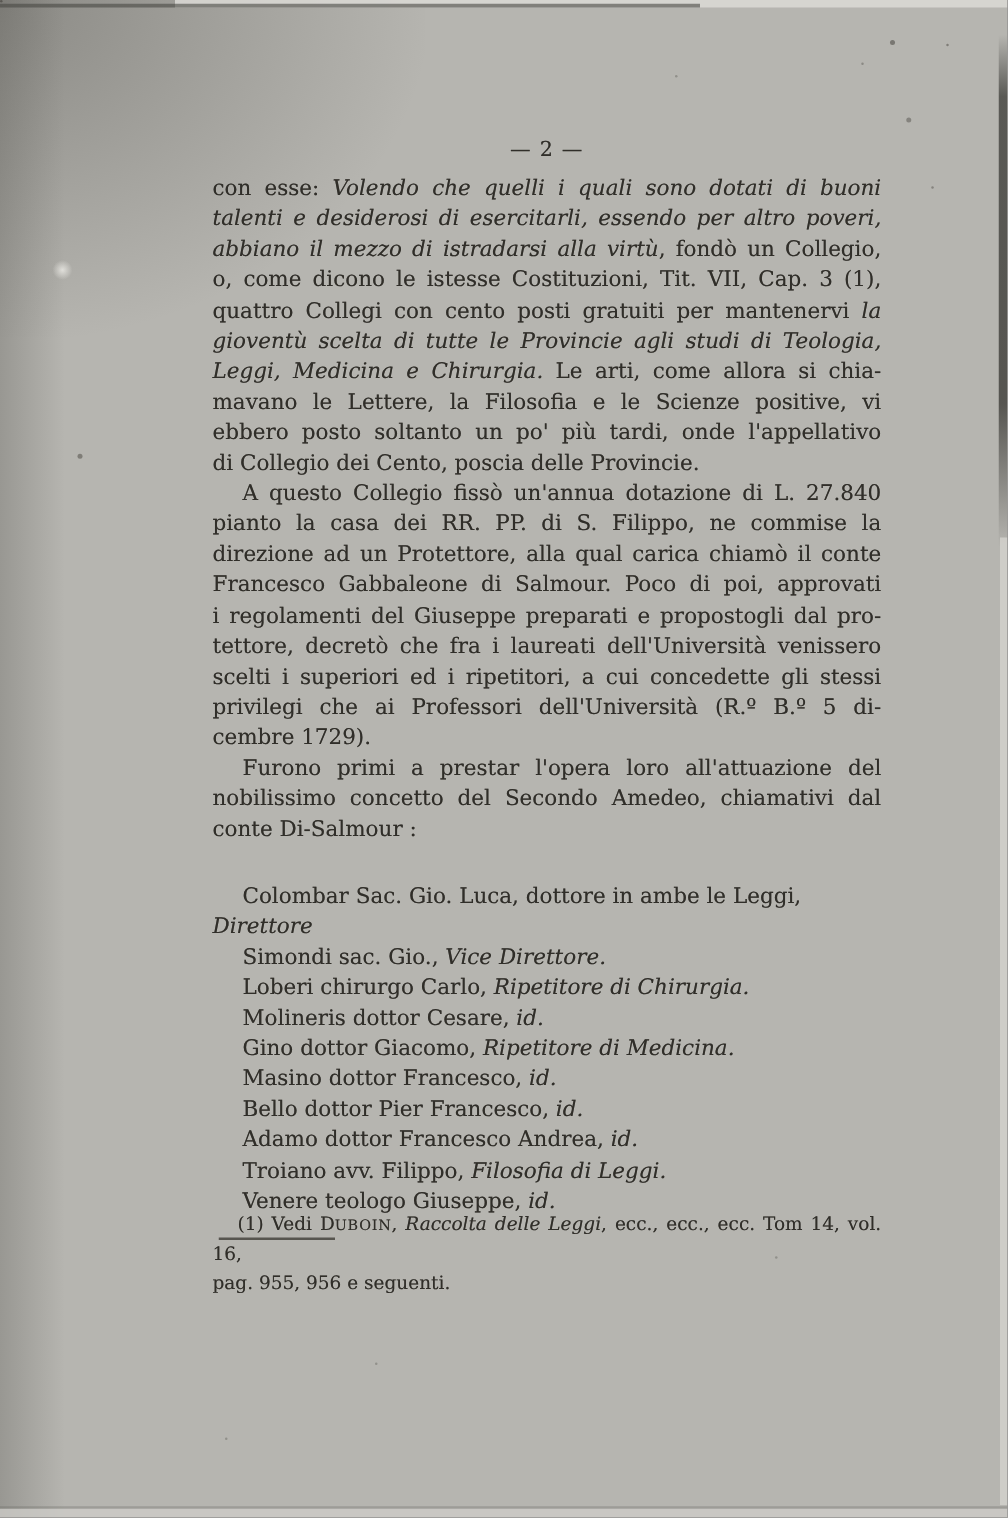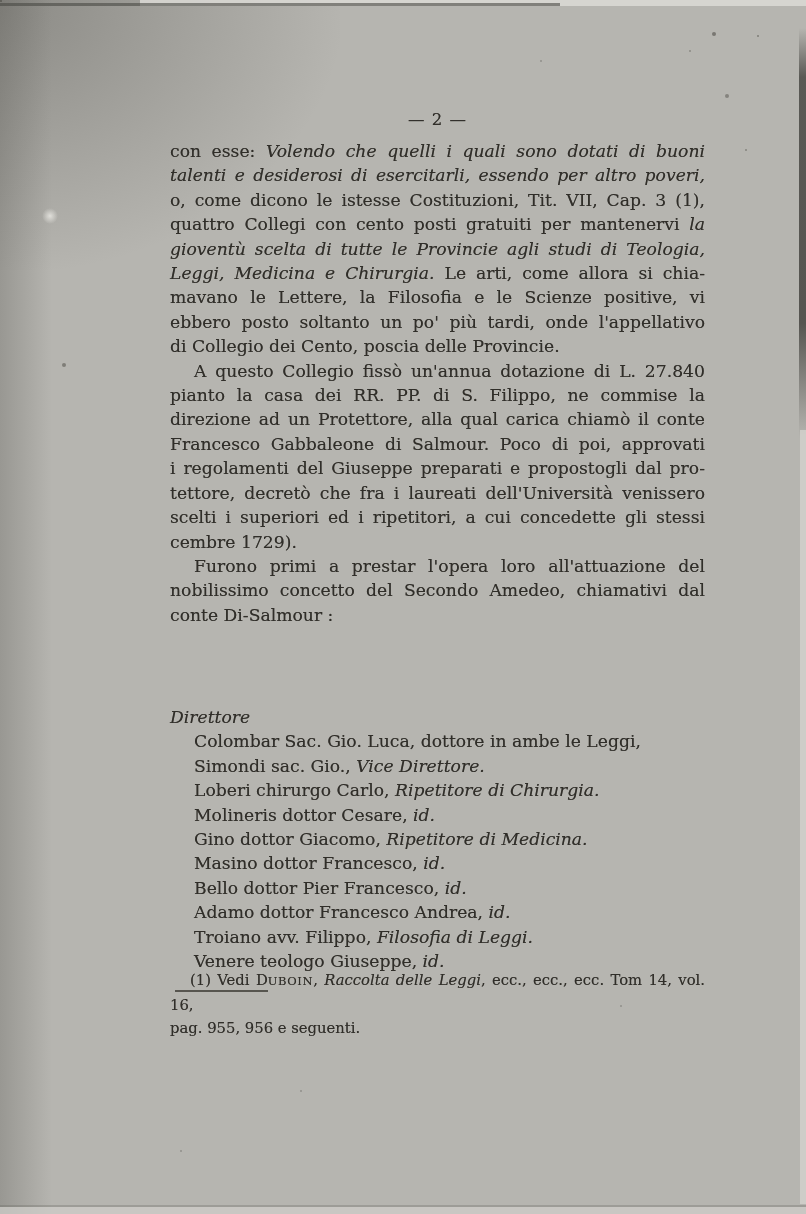--- a/index.html
+++ b/index.html
@@ -70,42 +70,44 @@
   <div class="fx fx-bottom-line"></div>
   <div class="fx fx-bottom-strip"></div>
   <div class="fx fx-white-spot"></div>
   <div class="fx fx-specks"></div>
 
   <div class="pagenum">— 2 —</div>
 
   <div class="textcol" id="main-block">
       <div class="line j"><span>con esse: </span><span class="it">Volendo che quelli i quali sono dotati di buoni</span></div>
       <div class="line j"><span class="it">talenti e desiderosi di esercitarli, essendo per altro poveri,</span></div>
+      <div class="line j"><span class="it">abbiano il mezzo di istradarsi alla virtù</span><span>, fondò un Collegio,</span></div>
       <div class="line j"><span>o, come dicono le istesse Costituzioni, Tit. VII, Cap. 3 (1),</span></div>
       <div class="line j"><span>quattro Collegi con cento posti gratuiti per mantenervi </span><span class="it">la</span></div>
       <div class="line j"><span class="it">gioventù scelta di tutte le Provincie agli studi di Teologia,</span></div>
       <div class="line j"><span class="it">Leggi, Medicina e Chirurgia.</span><span> Le arti, come allora si chia-</span></div>
       <div class="line j"><span>mavano le Lettere, la Filosofia e le Scienze positive, vi</span></div>
       <div class="line j"><span>ebbero posto soltanto un po' più tardi, onde l'appellativo</span></div>
       <div class="line"><span>di Collegio dei Cento, poscia delle Provincie.</span></div>
       <div class="line ind j"><span>A questo Collegio fissò un'annua dotazione di L. 27.840</span></div>
       <div class="line j"><span>pianto la casa dei RR. PP. di S. Filippo, ne commise la</span></div>
       <div class="line j"><span>direzione ad un Protettore, alla qual carica chiamò il conte</span></div>
       <div class="line j"><span>Francesco Gabbaleone di Salmour. Poco di poi, approvati</span></div>
       <div class="line j"><span>i regolamenti del Giuseppe preparati e propostogli dal pro-</span></div>
       <div class="line j"><span>tettore, decretò che fra i laureati dell'Università venissero</span></div>
       <div class="line j"><span>scelti i superiori ed i ripetitori, a cui concedette gli stessi</span></div>
+      <div class="line j"><span>privilegi che ai Professori dell'Università (R.º B.º 5 di-</span></div>
       <div class="line"><span>cembre 1729).</span></div>
       <div class="line ind j"><span>Furono primi a prestar l'opera loro all'attuazione del</span></div>
       <div class="line j"><span>nobilissimo concetto del Secondo Amedeo, chiamativi dal</span></div>
       <div class="line"><span>conte Di-Salmour :</span></div>
     </div>
   <div class="textcol" id="roster-block">
+      <div class="line ind"><span>Colombar Sac. Gio. Luca, dottore in ambe le Leggi,</span></div>
       <div class="line"><span class="it">Direttore</span></div>
-      <div class="line ind"><span>Colombar Sac. Gio. Luca, dottore in ambe le Leggi,</span></div>
       <div class="line ind"><span>Simondi sac. Gio., </span><span class="it">Vice Direttore.</span></div>
       <div class="line ind"><span>Loberi chirurgo Carlo, </span><span class="it">Ripetitore di Chirurgia.</span></div>
       <div class="line ind"><span>Molineris dottor Cesare, </span><span class="it">id.</span></div>
       <div class="line ind"><span>Gino dottor Giacomo, </span><span class="it">Ripetitore di Medicina.</span></div>
       <div class="line ind"><span>Masino dottor Francesco, </span><span class="it">id.</span></div>
       <div class="line ind"><span>Bello dottor Pier Francesco, </span><span class="it">id.</span></div>
       <div class="line ind"><span>Adamo dottor Francesco Andrea, </span><span class="it">id.</span></div>
       <div class="line ind"><span>Troiano avv. Filippo, </span><span class="it">Filosofia di Leggi.</span></div>
       <div class="line ind"><span>Venere teologo Giuseppe, </span><span class="it">id.</span></div>
     </div>

